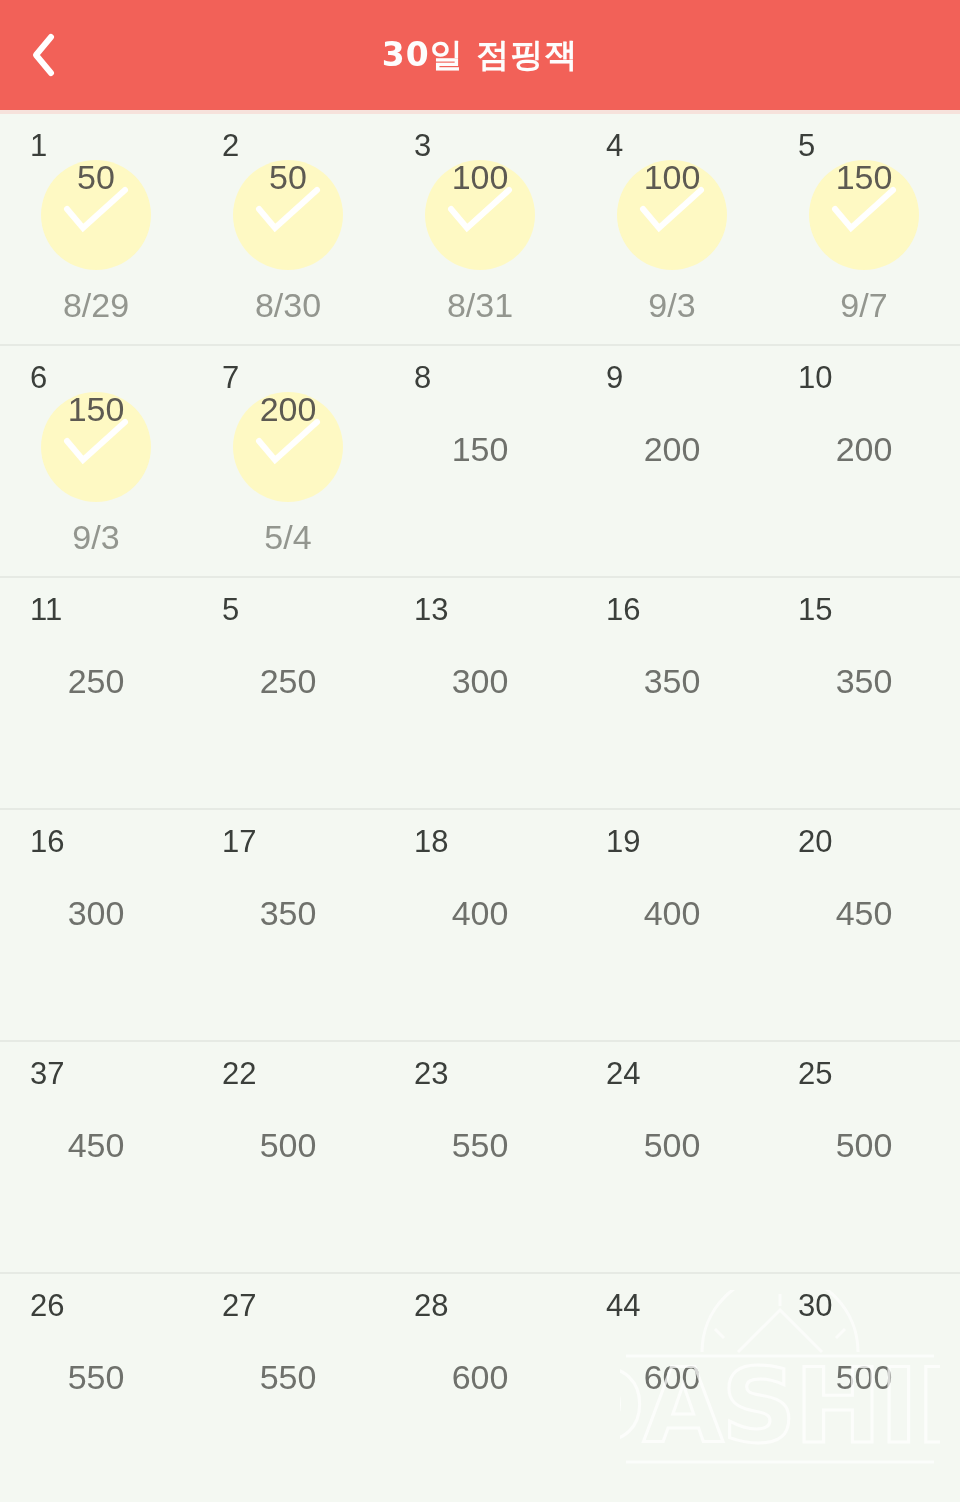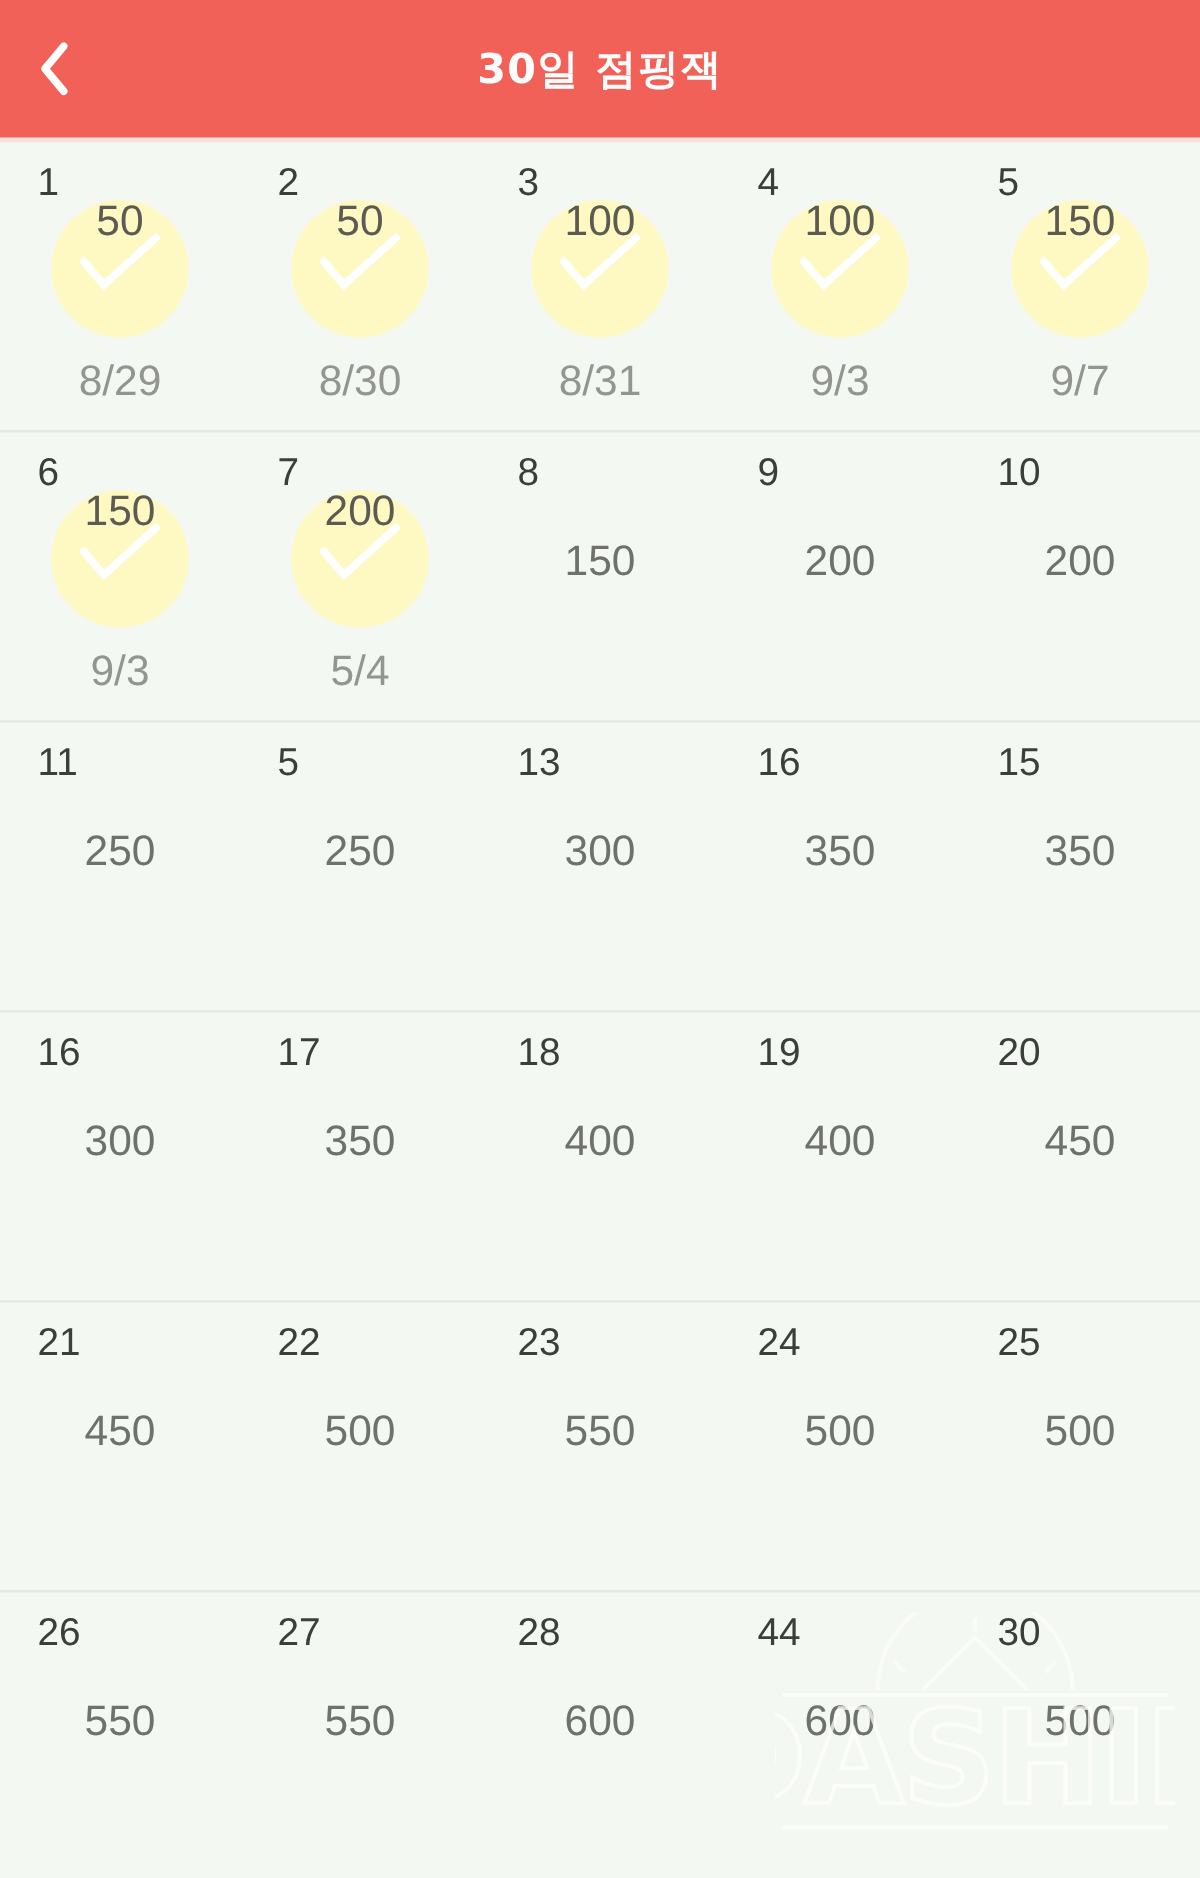--- a/index.html
+++ b/index.html
@@ -295,21 +295,21 @@
         <div class="day-number">19</div>
         <div class="rep-plain">400</div>
       </div>
       <div class="day-cell">
         <div class="day-number">20</div>
         <div class="rep-plain">450</div>
       </div>
     </div>
     <div class="day-row plain">
       <div class="day-cell">
-        <div class="day-number">21</div>
+        <div class="day-number">37</div>
         <div class="rep-plain">450</div>
       </div>
       <div class="day-cell">
         <div class="day-number">22</div>
         <div class="rep-plain">500</div>
       </div>
       <div class="day-cell">
         <div class="day-number">23</div>
         <div class="rep-plain">550</div>
       </div>

